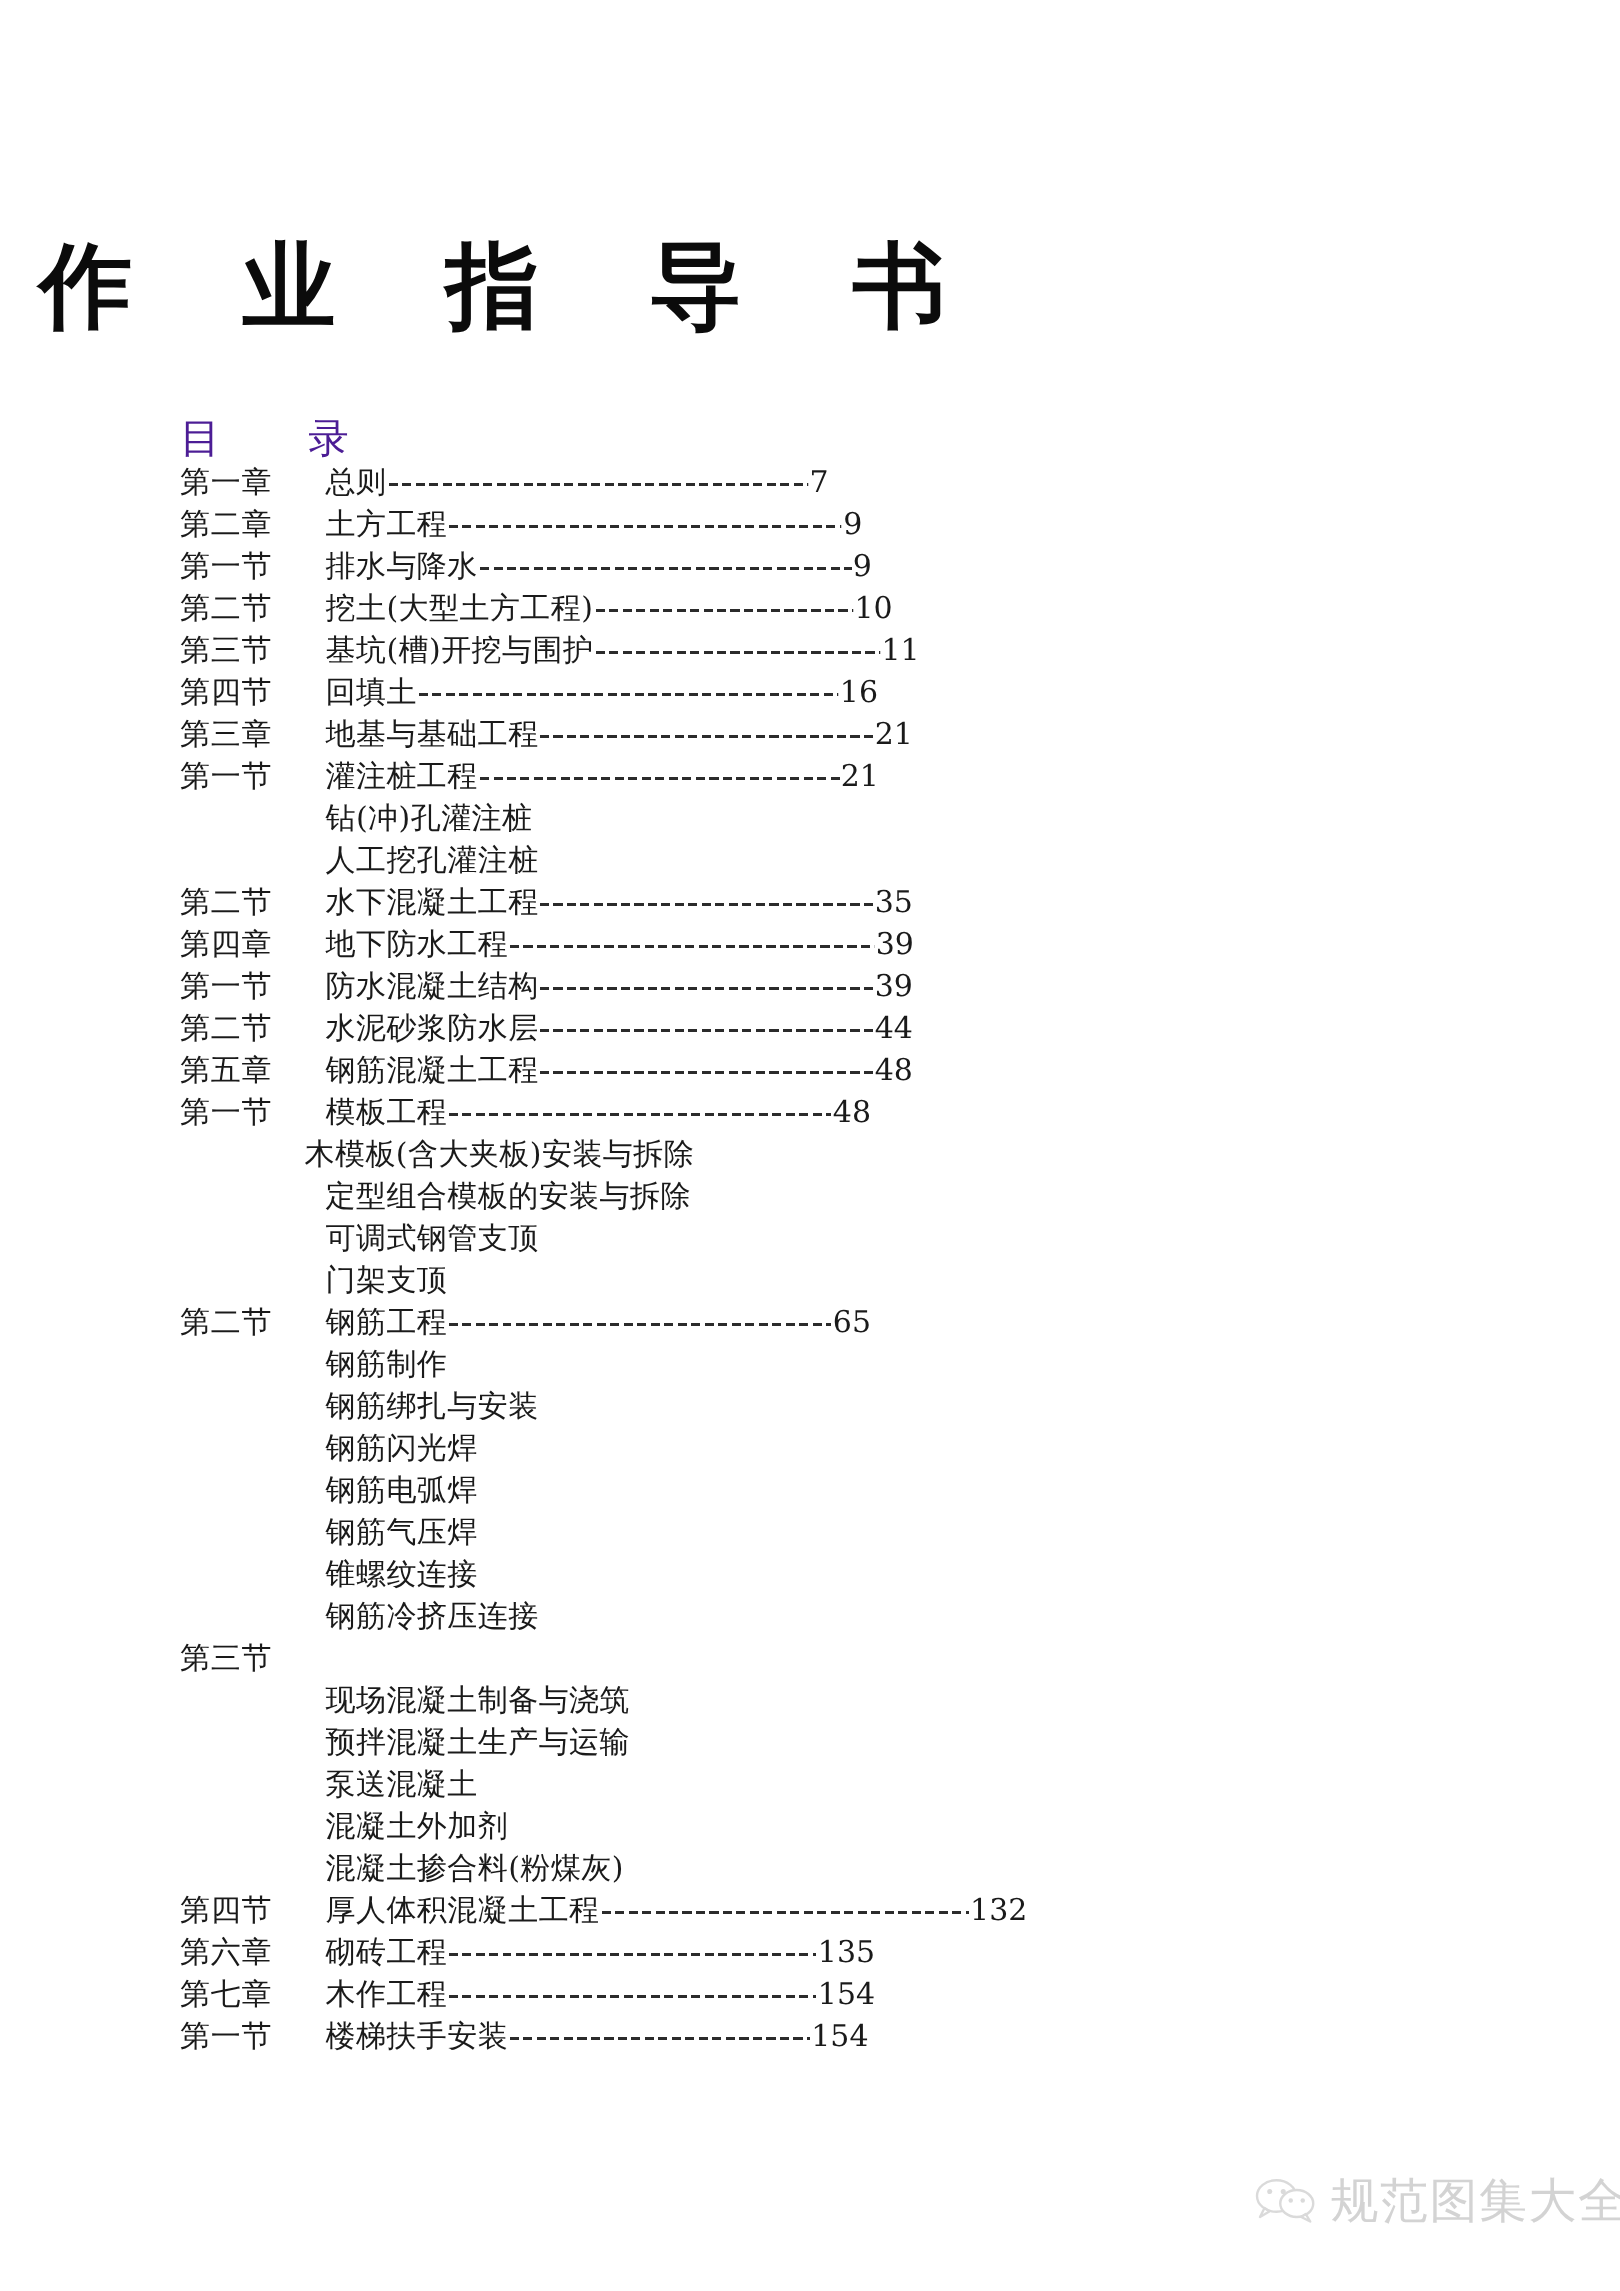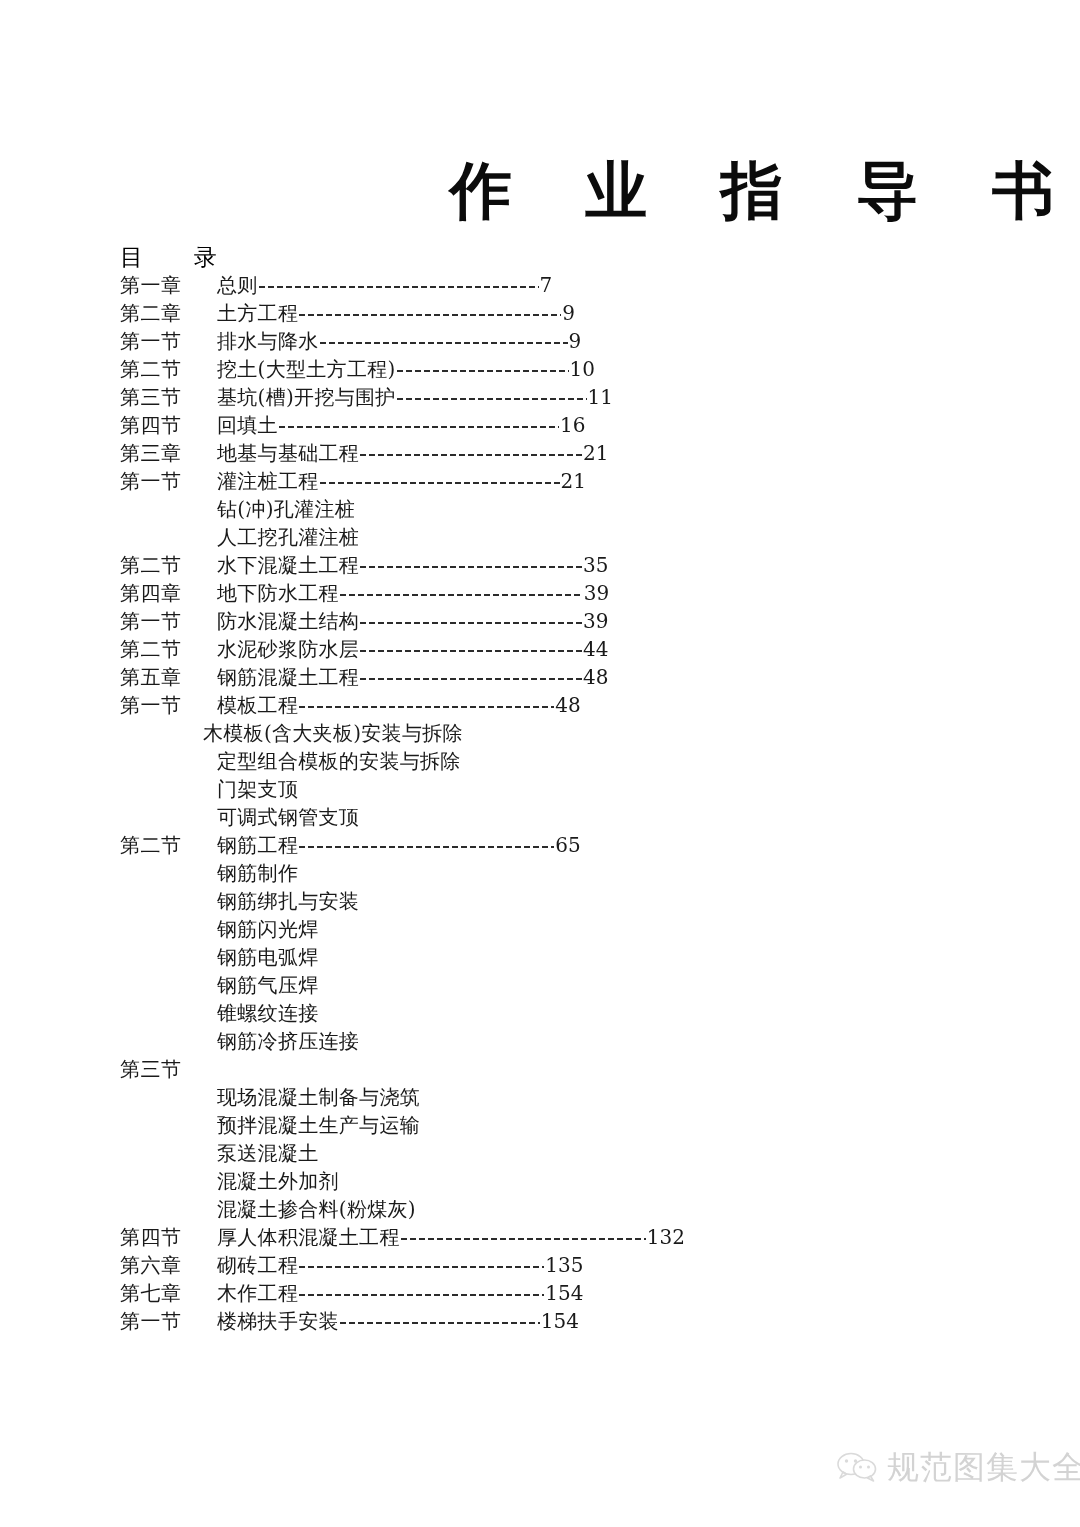--- a/index.html
+++ b/index.html
@@ -18,45 +18,46 @@
     background: #ffffff;
     overflow: hidden;
   }
 
   
   #doc-title {
     position: absolute;
     top: 152px;
     left: 0;
     width: 1080px;
-    text-align: right;
+    text-align: left;
     font-family: "DejaVu Serif", "Liberation Serif", serif;
     font-weight: 700;
     font-size: 62px;
     line-height: 78px;
     letter-spacing: 26px;
     text-indent: 26px;
     color: #0b0b0b;
     white-space: pre;
   }
 
   
   #toc {
     position: absolute;
     top: 243px;
     left: 120px;
     width: 840px;
   }
 
   .toc-heading {
-    font-size: 23px;
+    font-size: 27px;
     line-height: 28px;
-    color: #000000;
+    color: #4c1d95;
     white-space: pre;
     letter-spacing: 1px;
+    margin-top: 36px;
   }
 
   .toc-row {
     display: flex;
     align-items: baseline;
     height: 28px;
     font-size: 20px;
     line-height: 28px;
     color: #1a1a1a;
   }
@@ -274,27 +275,27 @@
         </div>
         <div class="toc-row sub">
           <span class="toc-label"></span>
           <span class="toc-body">
             <span class="toc-title">定型组合模板的安装与拆除</span>
           </span>
         </div>
         <div class="toc-row sub">
           <span class="toc-label"></span>
           <span class="toc-body">
+            <span class="toc-title">可调式钢管支顶</span>
+          </span>
+        </div>
+        <div class="toc-row sub">
+          <span class="toc-label"></span>
+          <span class="toc-body">
             <span class="toc-title">门架支顶</span>
-          </span>
-        </div>
-        <div class="toc-row sub">
-          <span class="toc-label"></span>
-          <span class="toc-body">
-            <span class="toc-title">可调式钢管支顶</span>
           </span>
         </div>
         <div class="toc-row">
           <span class="toc-label">第二节</span>
           <span class="toc-body">
             <span class="toc-title">钢筋工程</span>
             <span class="toc-leader" style="width: 255px;"></span>
             <span class="toc-page">65</span>
           </span>
         </div>

